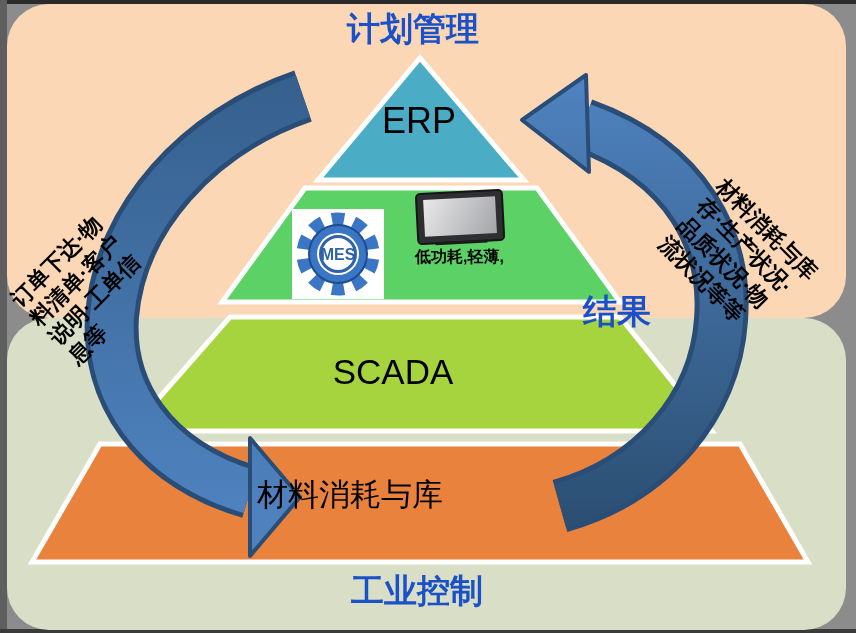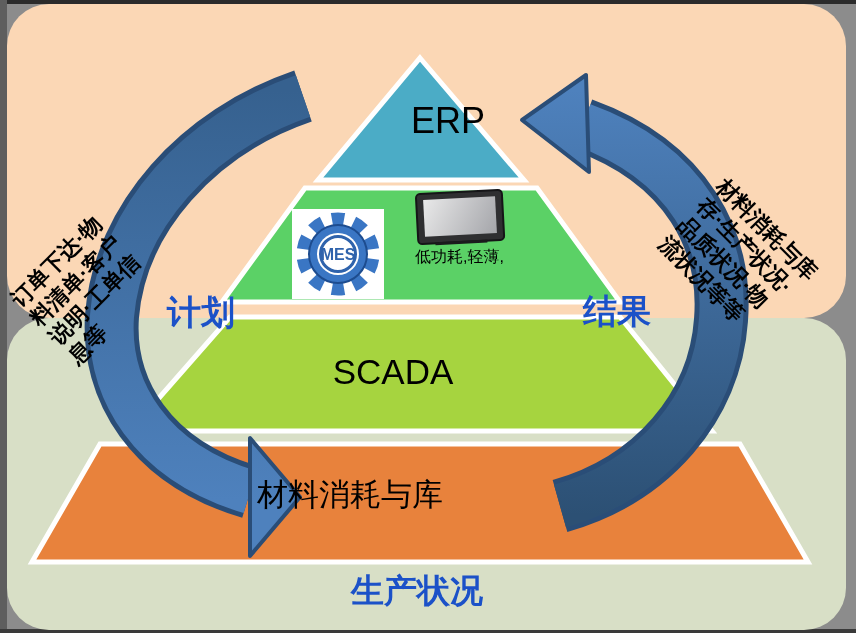--- a/index.html
+++ b/index.html
@@ -18,38 +18,38 @@
   }
   #bg-sage{
     position:absolute;left:7px;top:318px;width:839px;height:312px;
     background:#D8DFC6;border-radius:42px;z-index:1;
   }
   #shapes{position:absolute;left:0;top:0;z-index:2;}
   .txt{position:absolute;white-space:nowrap;transform:translate(-50%,-50%);z-index:5;}
   .blue-label{color:#1B51C8;font-weight:bold;font-size:33px;}
   .black-label{color:#000;font-weight:400;}
   #plan-mgmt{left:413px;top:29px;}
-  #erp-label{left:419px;top:121px;font-size:36px;margin-left:29px;}
+  #erp-label{left:419px;top:121px;font-size:36px;}
   #plan-label{left:201px;top:313px;font-size:34px;}
   #result-label{left:617px;top:312px;font-size:34px;}
   #scada-label{left:393px;top:372px;font-size:35px;}
   #machine-label{
     left:350px;top:495px;font-size:31px;
     font-family:"Liberation Serif", serif;color:#000;
   }
   #industrial-label{left:417px;top:591px;}
   .note{
     position:absolute;z-index:6;color:#000;font-weight:bold;
     font-size:22px;line-height:27px;white-space:nowrap;text-align:left;
   }
   #left-note{left:85px;top:290px;transform:translate(-50%,-50%) rotate(-45deg);}
   #right-note{left:738px;top:258px;transform:translate(-50%,-50%) rotate(45deg);}
   #device-caption{
     position:absolute;left:415px;top:246px;z-index:5;color:#000;
-    font-weight:normal;font-size:16px;line-height:21px;white-space:nowrap;
+    font-weight:bold;font-size:16px;line-height:21px;white-space:nowrap;
   }
 </style>
 </head>
 <body>
 
 <div id="canvas">
 
   <div id="edge-top" class="edge"></div>
   <div id="edge-left" class="edge"></div>
   <div id="edge-bottom" class="edge"></div>
@@ -101,26 +101,26 @@
       </g>
     </g>
 
     <g transform="rotate(-3 460 216)">
       <rect x="417" y="192" width="86" height="50" rx="4" fill="#2F2F31" stroke="#151517" stroke-width="2"></rect>
       <rect x="424" y="198" width="72" height="37" fill="url(#screenGrad)"></rect>
       <rect x="434" y="241" width="52" height="3" fill="#1A1A1C"></rect>
     </g>
   </svg>
 
+  <div class="txt blue-label" id="plan-mgmt">计划管理</div>
   <div class="txt black-label" id="erp-label">ERP</div>
-  <div class="txt blue-label" id="plan-label">计划</div>
   <div class="txt black-label" id="scada-label">SCADA</div>
   <div class="txt blue-label" id="result-label">结果</div>
   <div class="txt" id="machine-label">材料消耗与库</div>
-  <div class="txt blue-label" id="industrial-label">生产状况</div>
+  <div class="txt blue-label" id="industrial-label">工业控制</div>
 
   <div id="device-caption">
     <div>低功耗,轻薄,</div>
   </div>
 
   <div class="note" id="left-note">
     <div>订单下达·物</div>
     <div>料清单·客户</div>
     <div>说明·工单信</div>
     <div>息等</div>

